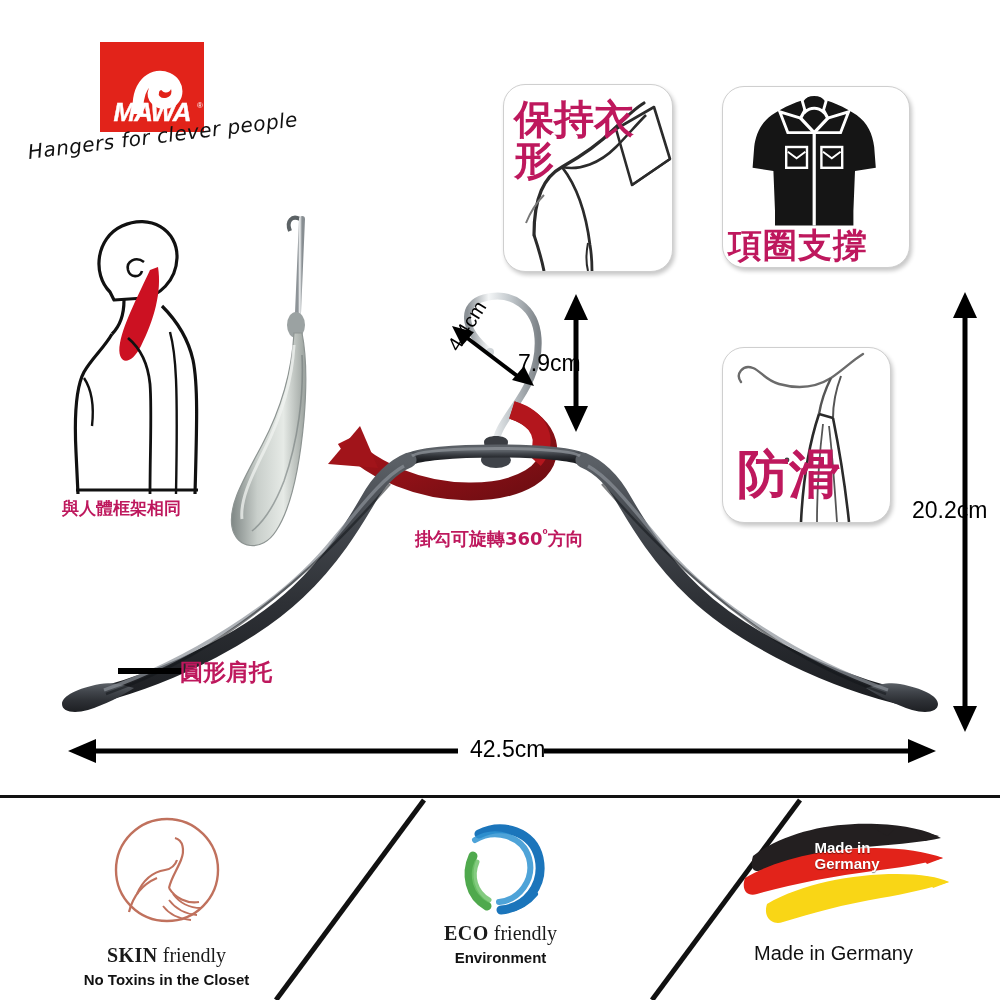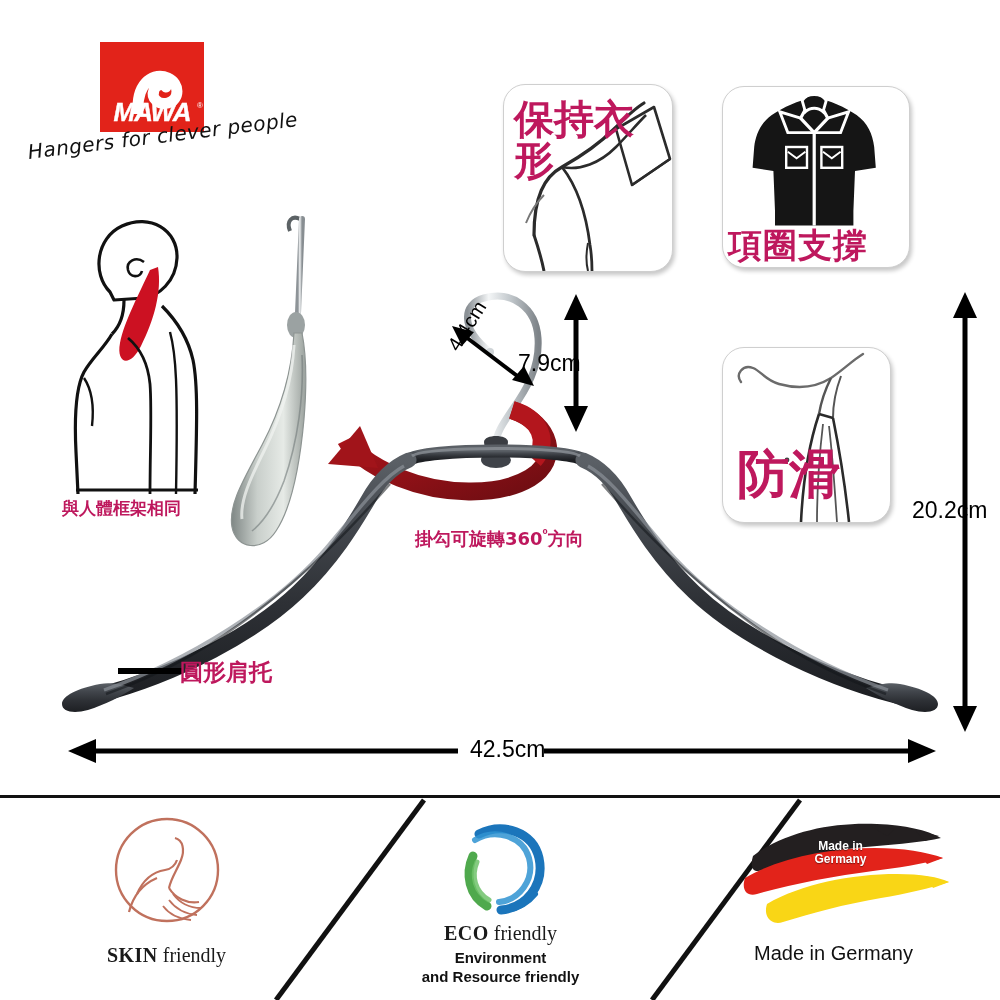--- a/index.html
+++ b/index.html
@@ -331,37 +331,37 @@
         <path d="M62 22 C70 24 72 34 68 44 C64 54 58 62 56 72" fill="none" stroke="#c0715d" stroke-width="2.2"></path>
         <path d="M56 72 C62 82 74 88 86 86" fill="none" stroke="#c0715d" stroke-width="2.2"></path>
         <path d="M60 78 C66 86 76 92 88 92" fill="none" stroke="#c0715d" stroke-width="1.8"></path>
         <path d="M56 84 C62 92 72 98 84 99" fill="none" stroke="#c0715d" stroke-width="1.8"></path>
         <path d="M50 90 C56 98 66 103 78 104" fill="none" stroke="#c0715d" stroke-width="1.8"></path>
       </svg>
     </div>
     <div class="badge-title" style="margin-top:20px;">
       <b>SKIN</b><span> friendly</span>
     </div>
+    <div class="badge-sub">No Toxins in the Closet</div>
   </div>
 
   <div class="badge" id="badge-eco">
     <div style="margin:20px auto 0;width:104px;height:104px;">
       <svg width="104" height="104" viewBox="0 0 104 104">
         <path d="M30 16 C54 4 84 14 90 40 C96 68 76 90 52 92" fill="none" stroke="#1b75bb" stroke-width="9" stroke-linecap="round"></path>
         <path d="M26 22 C46 10 74 18 80 40 C86 62 70 82 50 84" fill="none" stroke="#2f93d1" stroke-width="6" stroke-linecap="round" opacity="0.85"></path>
         <path d="M24 38 C16 56 20 78 38 88" fill="none" stroke="#4fa94d" stroke-width="9" stroke-linecap="round"></path>
         <path d="M28 44 C22 58 26 74 40 82" fill="none" stroke="#6fc26a" stroke-width="5" stroke-linecap="round" opacity="0.85"></path>
         <path d="M52 92 C66 92 78 86 86 76" fill="none" stroke="#1b75bb" stroke-width="6" stroke-linecap="round"></path>
       </svg>
     </div>
     <div class="badge-title" style="margin-top:0;">
       <b>ECO</b><span> friendly</span>
     </div>
     <div class="badge-sub">Environment</div>
-    <div class="badge-sub" style="margin-top:0;">and Resource friendly</div>
   </div>
 
   <div class="badge" id="badge-germany">
     <div style="margin:18px auto 0;width:230px;height:116px;position:relative;">
       <svg width="230" height="116" viewBox="0 0 230 116">
 
         <path d="M34 40 C66 16 112 6 158 8 C186 9 208 14 222 22
                  C204 26 180 28 158 30 C120 33 78 40 44 54
                  C36 57 30 54 34 40 Z" fill="#231f20"></path>
         <path d="M150 9 L176 13 L168 20 Z" fill="#231f20"></path>
@@ -370,21 +370,21 @@
         <path d="M26 62 C60 42 110 32 156 32 C184 32 208 36 224 42
                  C204 48 178 52 154 55 C116 60 72 68 38 78
                  C28 81 22 74 26 62 Z" fill="#e2231a"></path>
         <path d="M198 36 L224 42 L208 48 Z" fill="#e2231a"></path>
 
         <path d="M48 88 C82 68 132 58 178 58 C202 58 220 61 230 66
                  C212 72 186 78 162 82 C126 88 90 98 64 106
                  C52 110 44 100 48 88 Z" fill="#f9d616"></path>
         <path d="M206 60 L230 66 L214 72 Z" fill="#f9d616"></path>
       </svg>
-      <div style="position:absolute;left:96px;top:24px;color:#fff;font-size:12px;font-weight:bold;line-height:1.05;text-align:center;text-shadow:0 1px 1px rgba(0,0,0,0.45);">
+      <div style="position:absolute;left:96px;top:24px;color:#fff;font-size:15px;font-weight:bold;line-height:1.05;text-align:left;text-shadow:0 1px 1px rgba(0,0,0,0.45);">
         <div>Made in</div>
         <div>Germany</div>
       </div>
     </div>
     <div id="germany-caption" style="margin-top:10px;">Made in Germany</div>
   </div>
 
 </div>
 
 </body></html>

